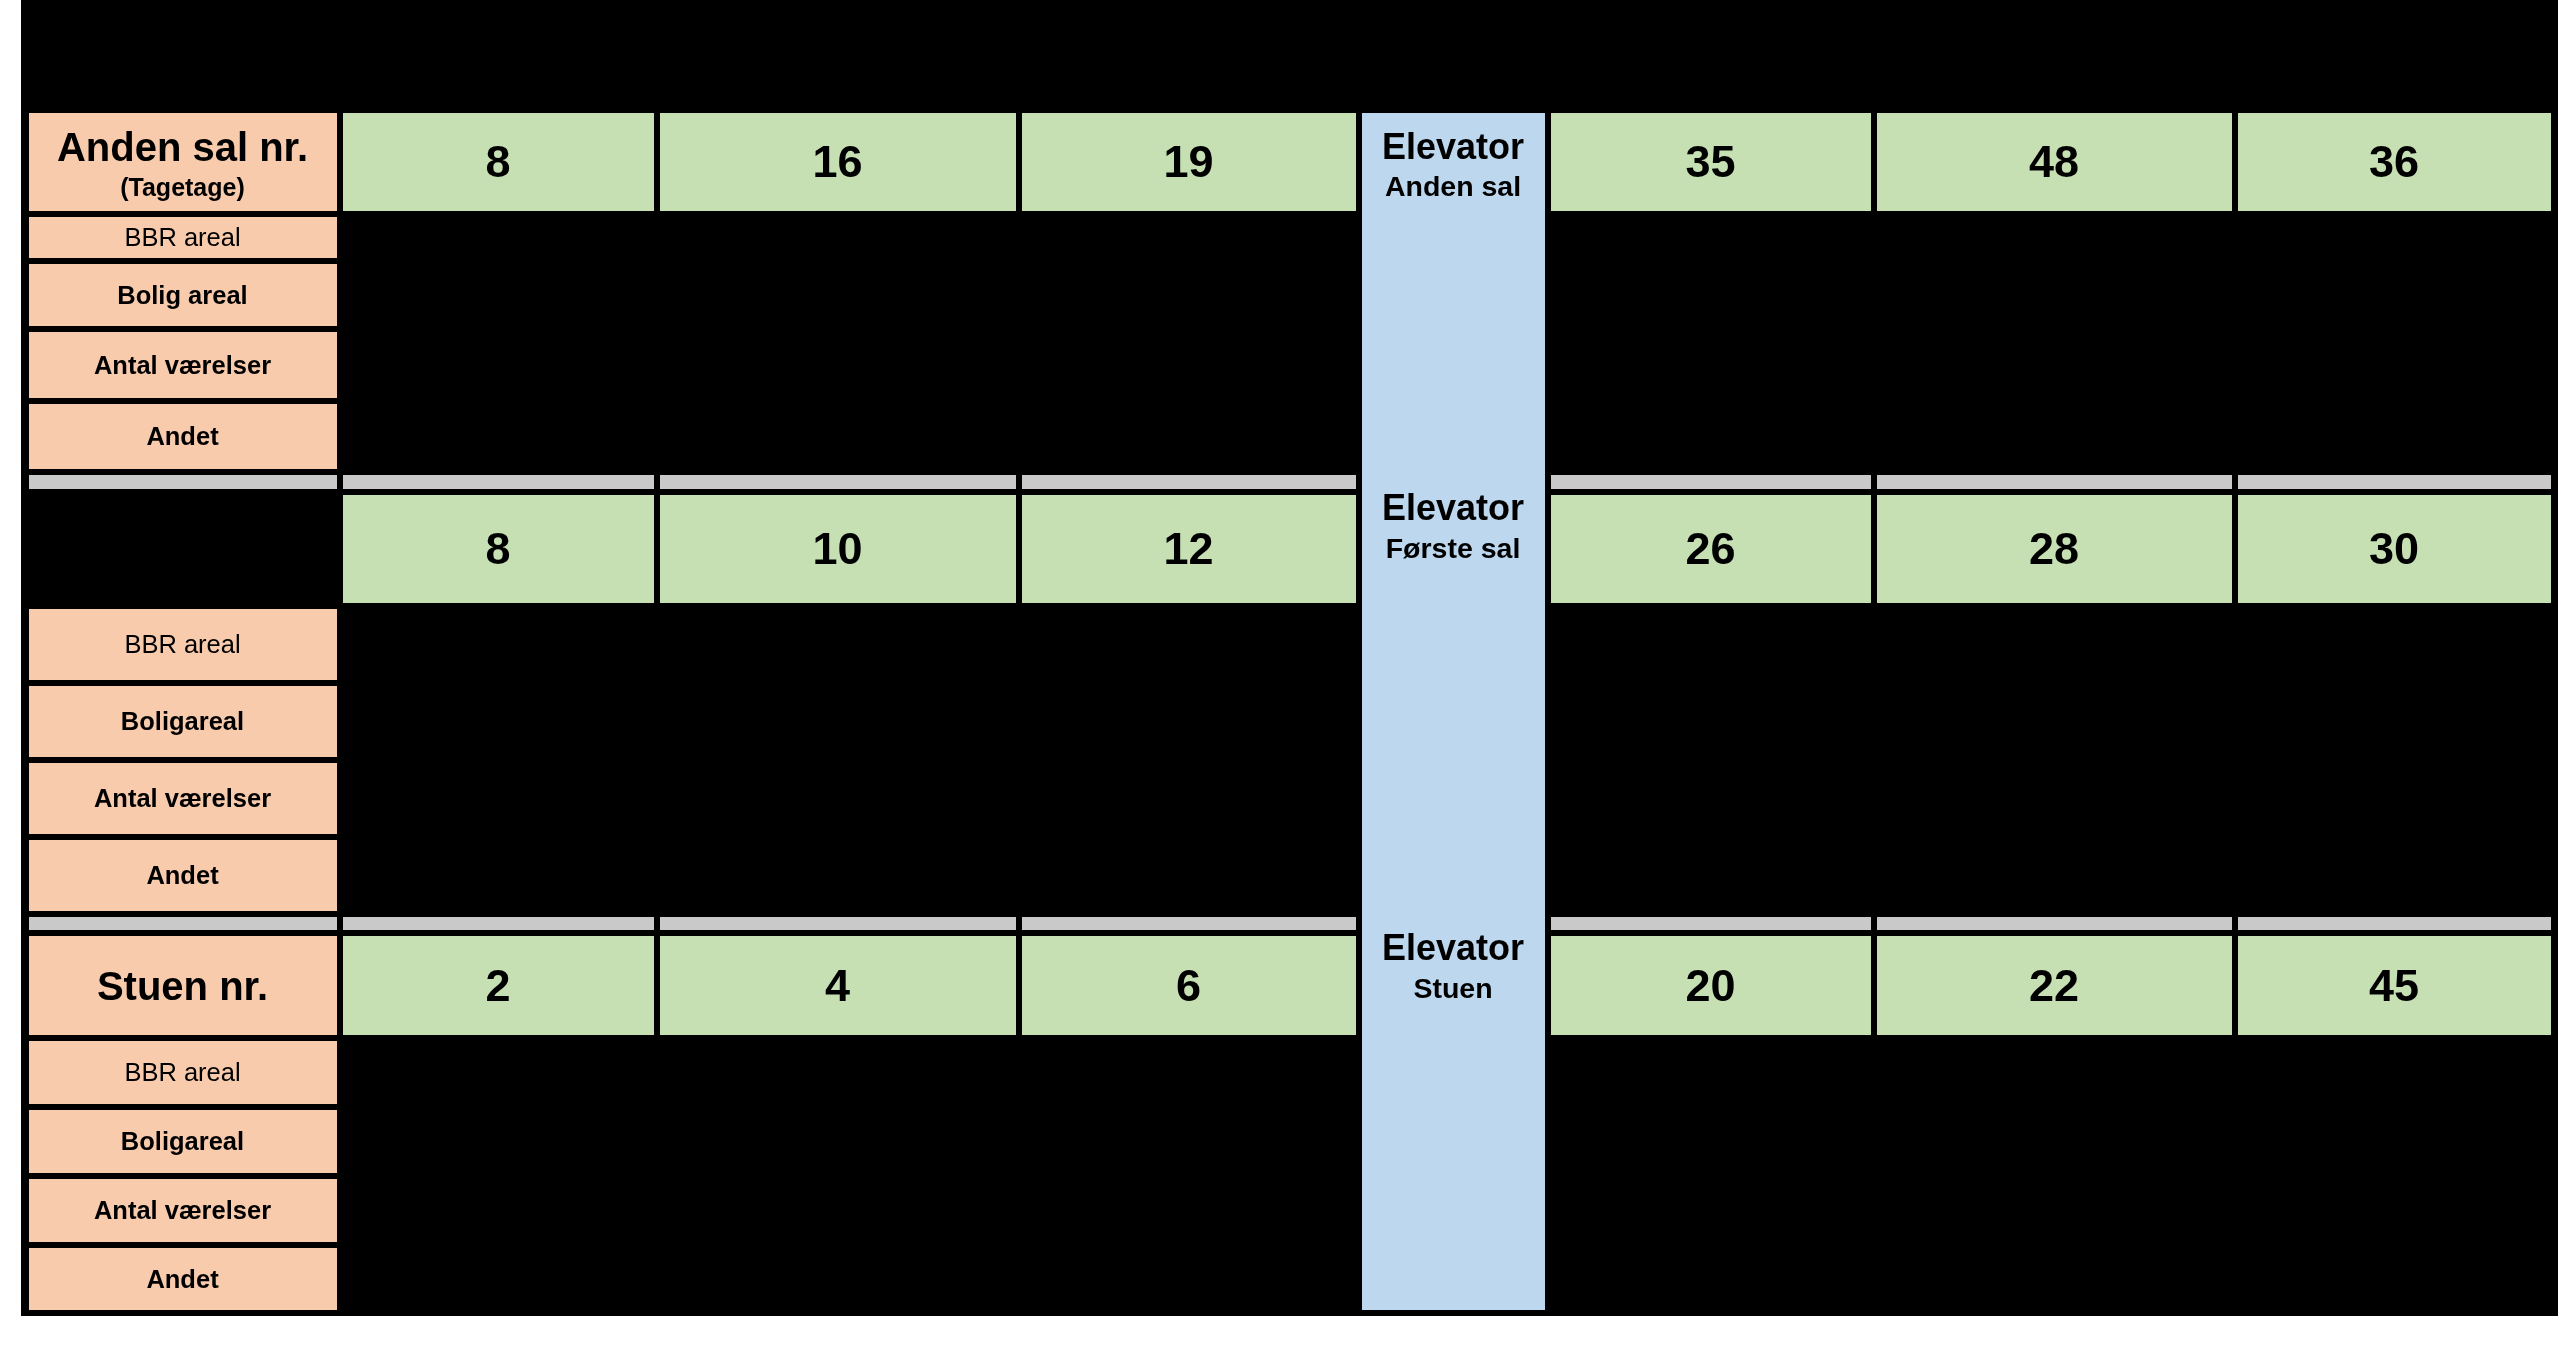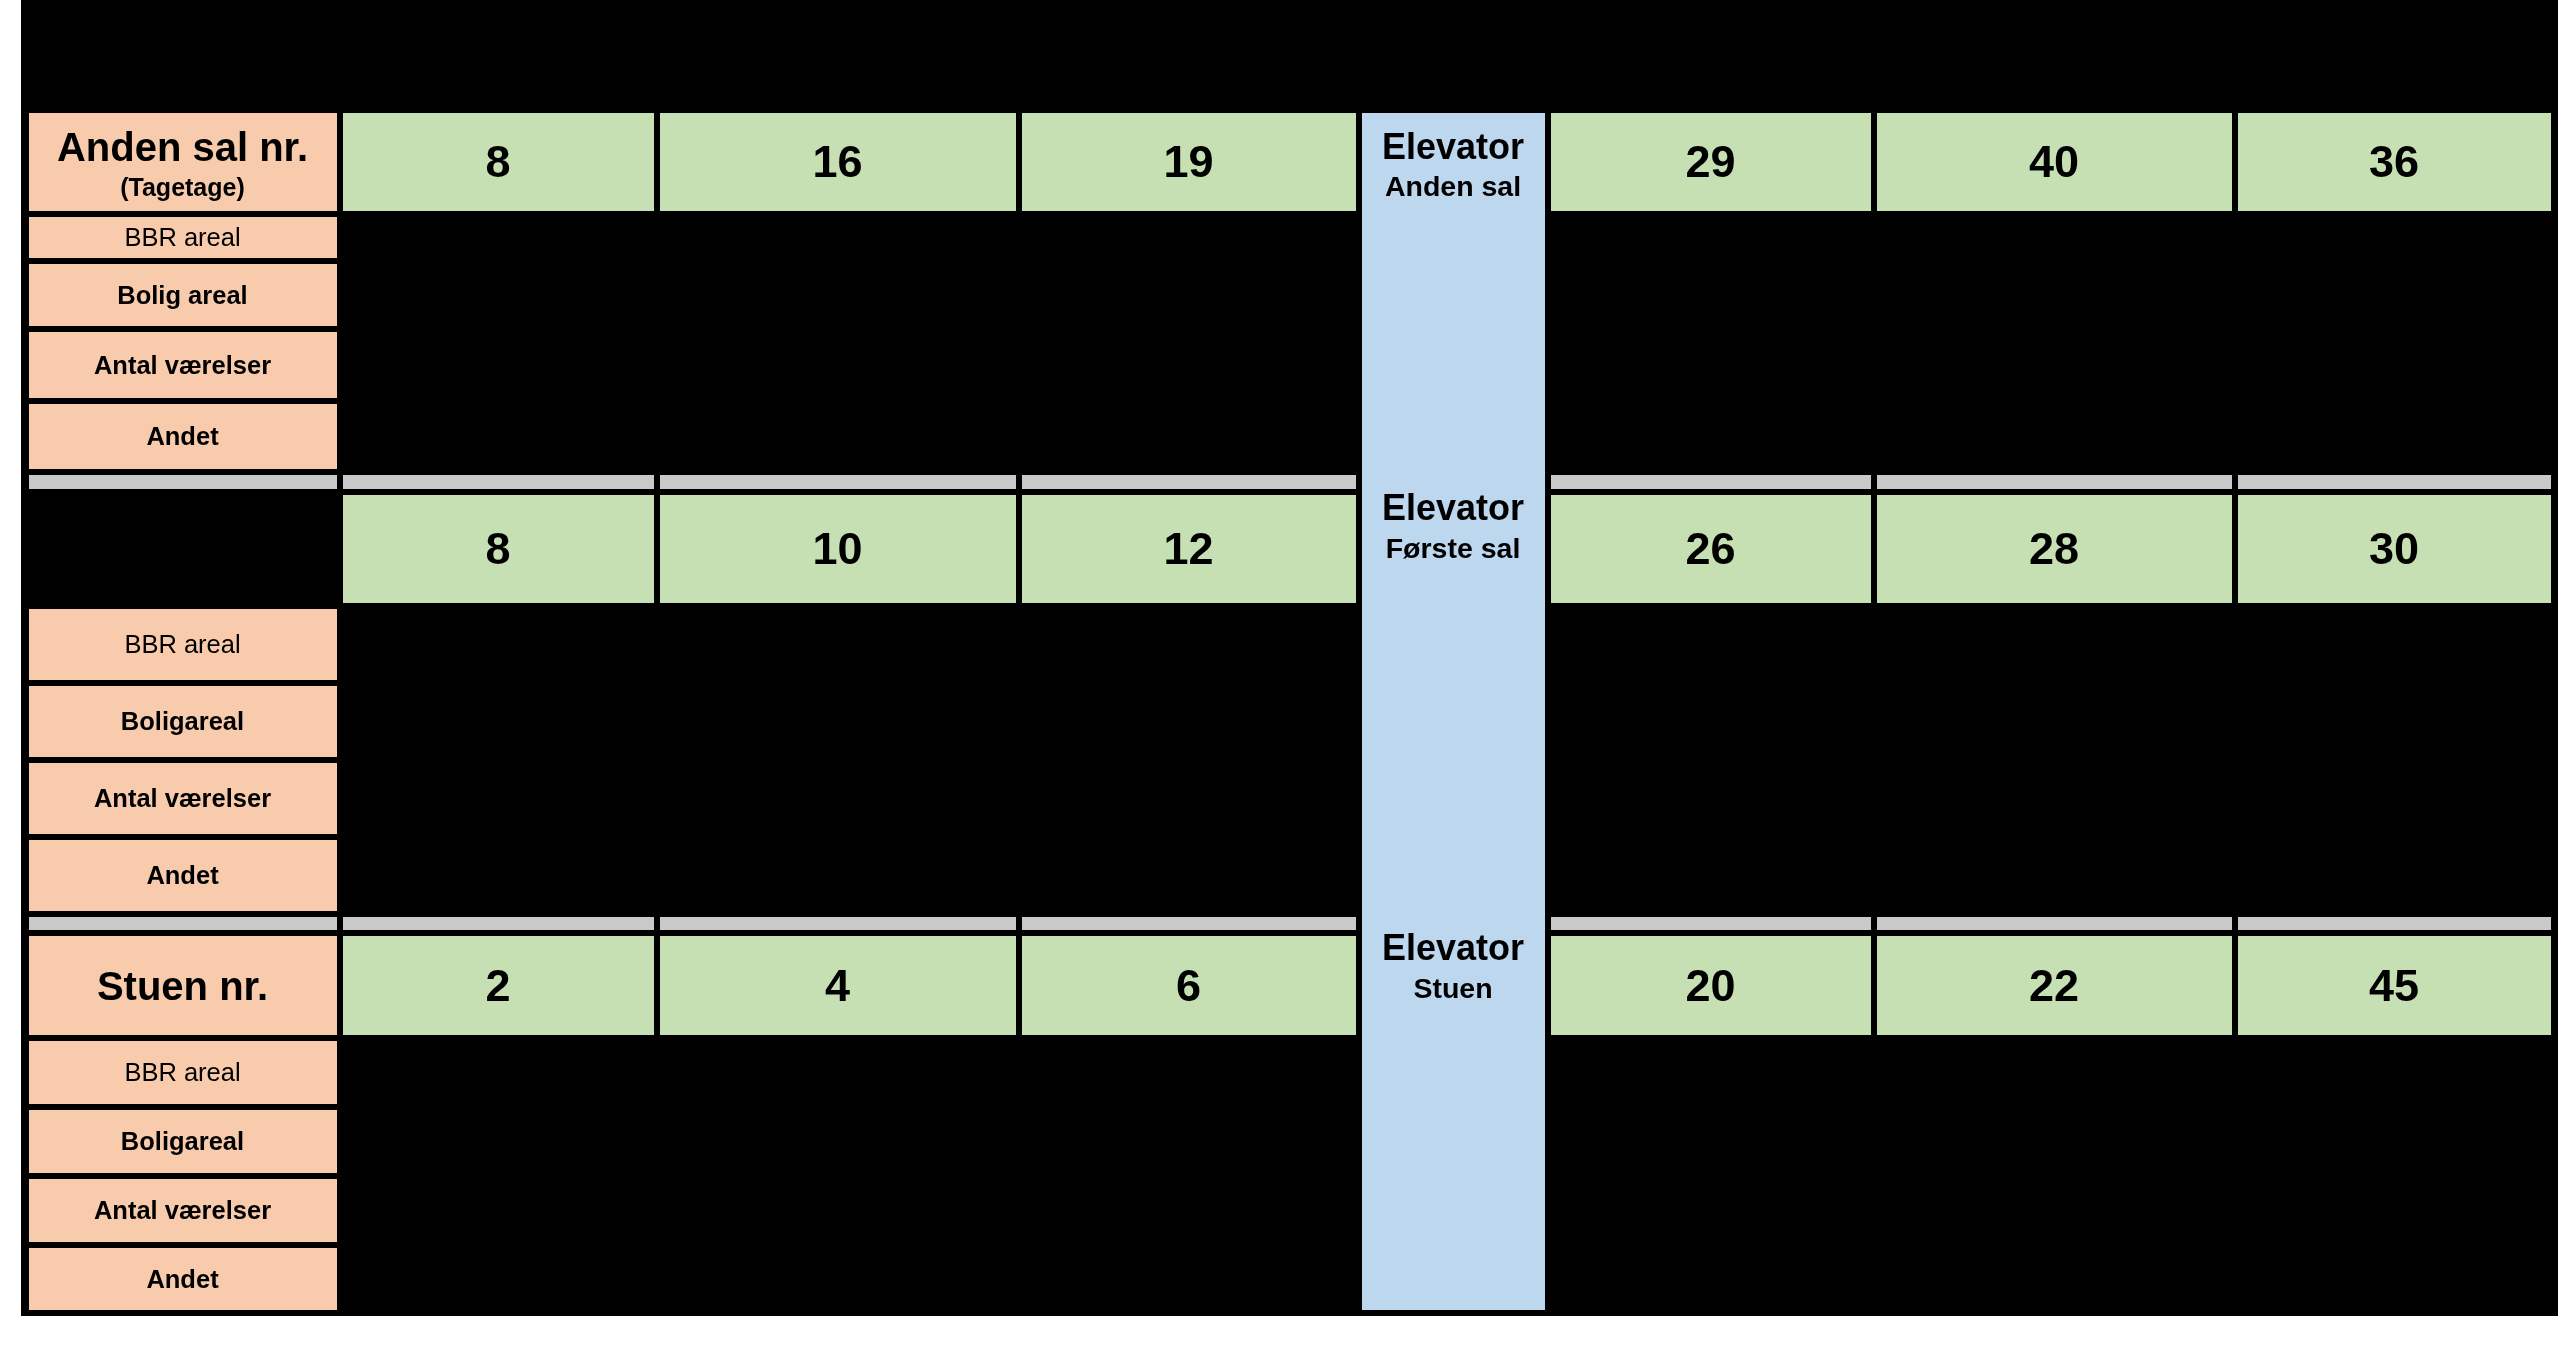--- a/index.html
+++ b/index.html
@@ -100,22 +100,22 @@
       </div>
     </div>
 
     <div class="cell header-cell" style="grid-area:1/1">
       <span class="header-title">Anden sal nr.</span>
       <span class="header-note">(Tagetage)</span>
     </div>
     <div class="cell unit" style="grid-area:1/2">8</div>
     <div class="cell unit" style="grid-area:1/3">16</div>
     <div class="cell unit" style="grid-area:1/4">19</div>
-    <div class="cell unit" style="grid-area:1/6">29</div>
-    <div class="cell unit" style="grid-area:1/7">40</div>
+    <div class="cell unit" style="grid-area:1/6">35</div>
+    <div class="cell unit" style="grid-area:1/7">48</div>
     <div class="cell unit" style="grid-area:1/8">36</div>
 
     <div class="cell label regular" style="grid-area:2/1">BBR areal</div>
     <div class="cell label" style="grid-area:3/1">Bolig areal</div>
     <div class="cell label" style="grid-area:4/1">Antal værelser</div>
     <div class="cell label" style="grid-area:5/1">Andet</div>
 
     <div class="cell sep" style="grid-area:6/1"></div>
     <div class="cell sep" style="grid-area:6/2"></div>
     <div class="cell sep" style="grid-area:6/3"></div>

